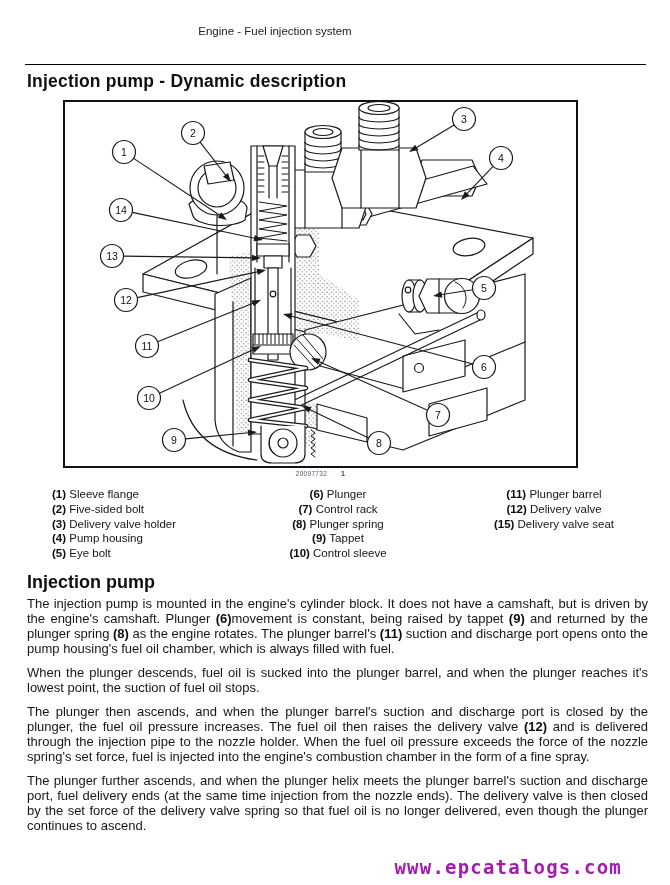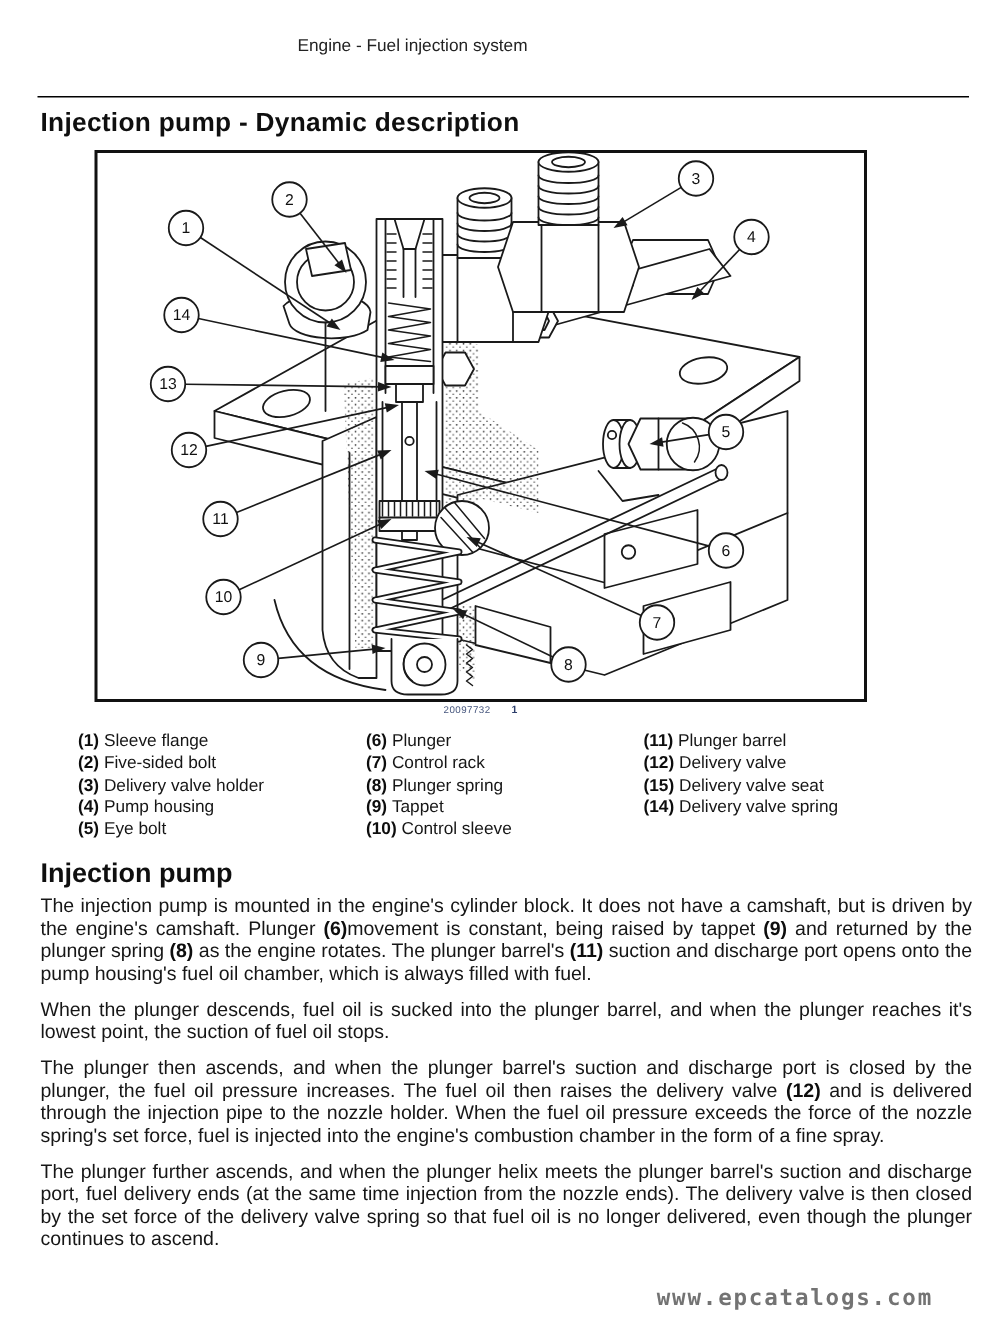--- a/index.html
+++ b/index.html
@@ -25,39 +25,39 @@
   }
   .figure-frame svg{display:block;width:100%;height:100%;}
   .figure-caption{
     position:absolute;left:63px;top:470px;width:515px;text-align:center;
     font-size:6.5px;color:#44547c;letter-spacing:.3px;
   }
   .figure-caption .fig-num{margin-left:14px;font-weight:bold;font-size:7px;color:#2c3e6b;}
   .parts-list{position:absolute;top:487px;left:0;width:670px;font-size:11.5px;}
   .parts-col{position:absolute;top:0;margin-left:24px;}
   .parts-col.c1{left:28px;width:185px;}
-  .parts-col.c2{left:220px;width:188px;}
-  .parts-col.c3{left:405px;width:230px;}
+  .parts-col.c2{left:220px;width:188px;text-align:center;}
+  .parts-col.c3{left:415px;width:230px;text-align:center;}
   .part-item{line-height:14.8px;white-space:nowrap;color:#161616;}
   .part-item b{color:#0d0d0d;}
   .section-heading{
     position:absolute;top:572px;left:27px;margin:0;
     font-size:18px;font-weight:bold;color:#0f0f0f;
   }
   .text-block{
     position:absolute;top:596px;left:27px;width:621px;
   }
   .body-para{
     margin:0 0 9px 0;font-size:13px;line-height:15px;text-align:justify;color:#161616;
   }
   .body-para b{color:#0d0d0d;}
   .footer-link{
     position:absolute;top:856px;right:48px;
     font-family:"DejaVu Sans Mono", monospace;font-weight:bold;
-    font-size:15px;letter-spacing:1.2px;color:#737373;text-decoration:none;
+    font-size:19px;letter-spacing:1.2px;color:#a21caf;text-decoration:none;
   }
 </style>
 </head>
 <body>
 
 <div class="running-header">Engine - Fuel injection system</div>
 <hr class="title-rule">
 <h1 class="page-title">Injection pump - Dynamic description</h1>
 
 <div class="figure-frame">
@@ -280,21 +280,20 @@
       <div class="part-item"><b>(6)</b><span>&nbsp;Plunger</span></div>
       <div class="part-item"><b>(7)</b><span>&nbsp;Control rack</span></div>
       <div class="part-item"><b>(8)</b><span>&nbsp;Plunger spring</span></div>
       <div class="part-item"><b>(9)</b><span>&nbsp;Tappet</span></div>
       <div class="part-item"><b>(10)</b><span>&nbsp;Control sleeve</span></div>
     </div>
   <div class="parts-col c3">
       <div class="part-item"><b>(11)</b><span>&nbsp;Plunger barrel</span></div>
       <div class="part-item"><b>(12)</b><span>&nbsp;Delivery valve</span></div>
       <div class="part-item"><b>(15)</b><span>&nbsp;Delivery valve seat</span></div>
-      <div class="part-item"><b>(14)</b><span>&nbsp;Delivery valve spring</span></div>
     </div>
 </div>
 
 <h2 class="section-heading">Injection pump</h2>
 
 <div class="text-block">
   <p class="body-para">The injection pump is mounted in the engine's cylinder block. It does not have a camshaft, but is driven by the engine's camshaft. Plunger <b>(6)</b>movement is constant, being raised by tappet <b>(9)</b> and returned by the plunger spring <b>(8)</b> as the engine rotates. The plunger barrel's <b>(11)</b> suction and discharge port opens onto the pump housing's fuel oil chamber, which is always filled with fuel.</p>
   <p class="body-para">When the plunger descends, fuel oil is sucked into the plunger barrel, and when the plunger reaches it's lowest point, the suction of fuel oil stops.</p>
   <p class="body-para">The plunger then ascends, and when the plunger barrel's suction and discharge port is closed by the plunger, the fuel oil pressure increases. The fuel oil then raises the delivery valve <b>(12)</b> and is delivered through the injection pipe to the nozzle holder. When the fuel oil pressure exceeds the force of the nozzle spring's set force, fuel is injected into the engine's combustion chamber in the form of a fine spray.</p>
   <p class="body-para">The plunger further ascends, and when the plunger helix meets the plunger barrel's suction and discharge port, fuel delivery ends (at the same time injection from the nozzle ends). The delivery valve is then closed by the set force of the delivery valve spring so that fuel oil is no longer delivered, even though the plunger continues to ascend.</p>

